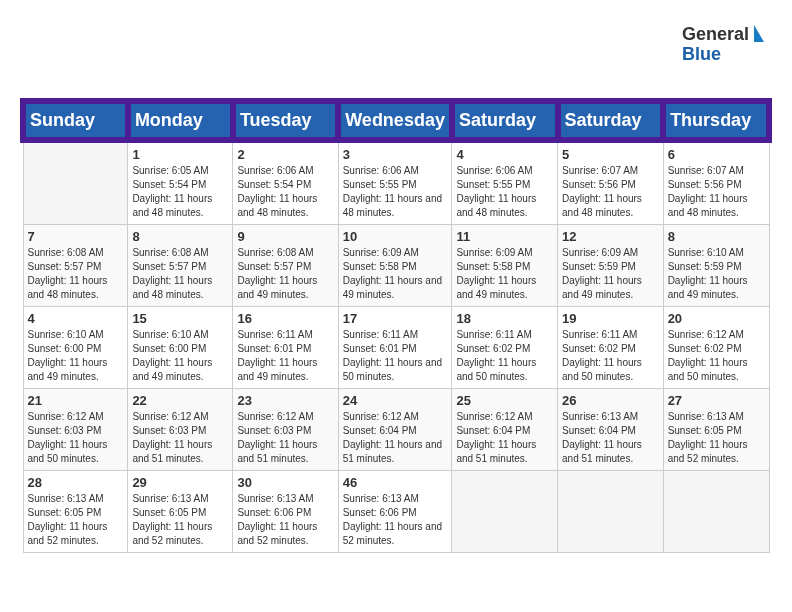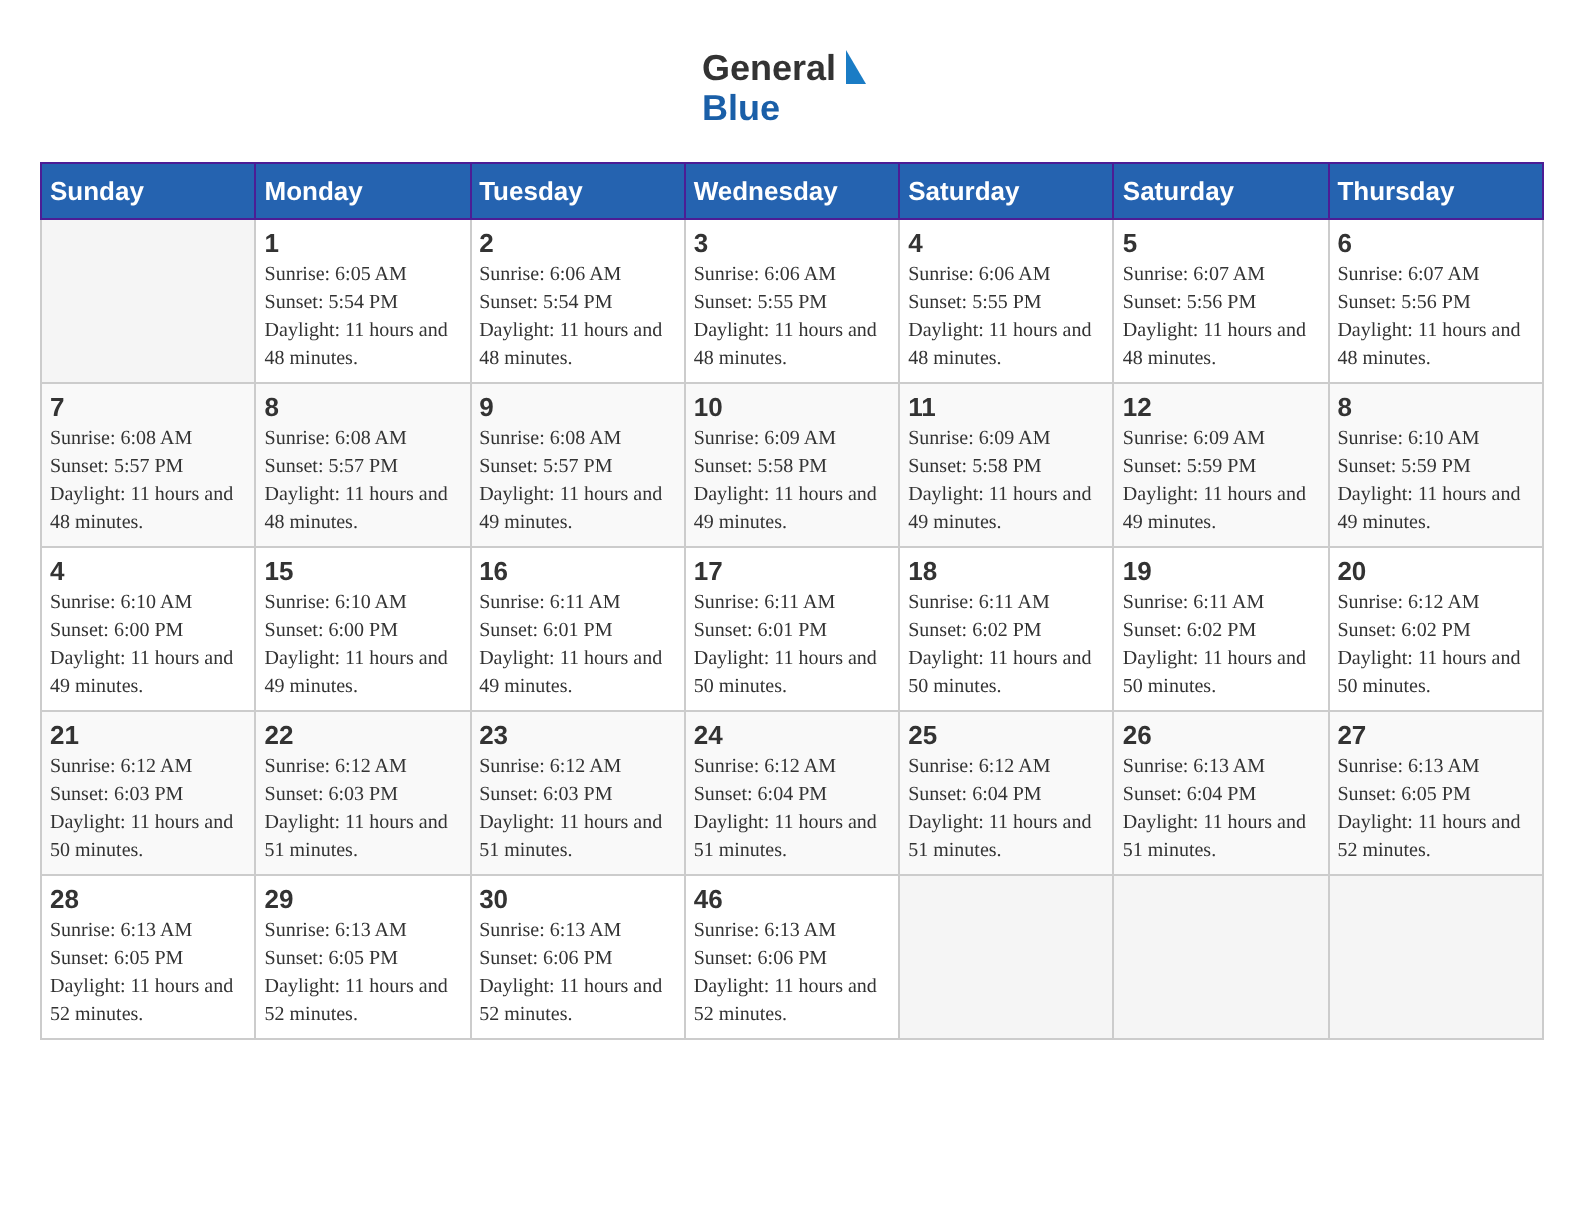--- a/index.html
+++ b/index.html
@@ -5,23 +5,23 @@
     * { box-sizing: border-box; margin: 0; padding: 0; }
     body {
       font-family: Arial, sans-serif;
       background: #fff;
       width: 792px;
       min-height: 612px;
       padding: 20px;
     }
     .header {
       display: flex;
-      justify-content: center;
+      justify-content: flex-end;
       align-items: flex-start;
-      margin-bottom: 16px;
+      margin-bottom: 33px;
     }
     .logo {
       display: flex;
       align-items: center;
       gap: 4px;
     }
     .title-block {
       text-align: right;
     }
     .title-block h1 {
@@ -37,23 +37,23 @@
     table {
       width: 100%;
       border-collapse: collapse;
       font-size: 11px;
     }
     thead tr th {
       background-color: #2563b0;
       color: #fff;
       padding: 6px 4px;
       text-align: left;
-      font-size: 13px;
+      font-size: 18px;
       font-weight: bold;
-      border: 1px solid #4c1d95;
+      border: 6px solid #4c1d95;
     }
     tbody tr td {
       border: 1px solid #ccc;
       padding: 4px 4px;
       vertical-align: top;
       width: calc(100% / 7);
       min-height: 80px;
       background: #fff;
       color: #333;
     }
@@ -63,21 +63,20 @@
     .day-num {
       font-size: 13px;
       font-weight: bold;
       margin-bottom: 2px;
       display: block;
     }
     .day-detail {
       font-size: 10px;
       color: #333;
       line-height: 1.4;
-      font-family: Liberation Serif, serif;
     }
     td.empty {
       background: #f5f5f5;
     }
   </style>
 </head>
 <body>
 
 <div class="header">
   <div class="logo">

